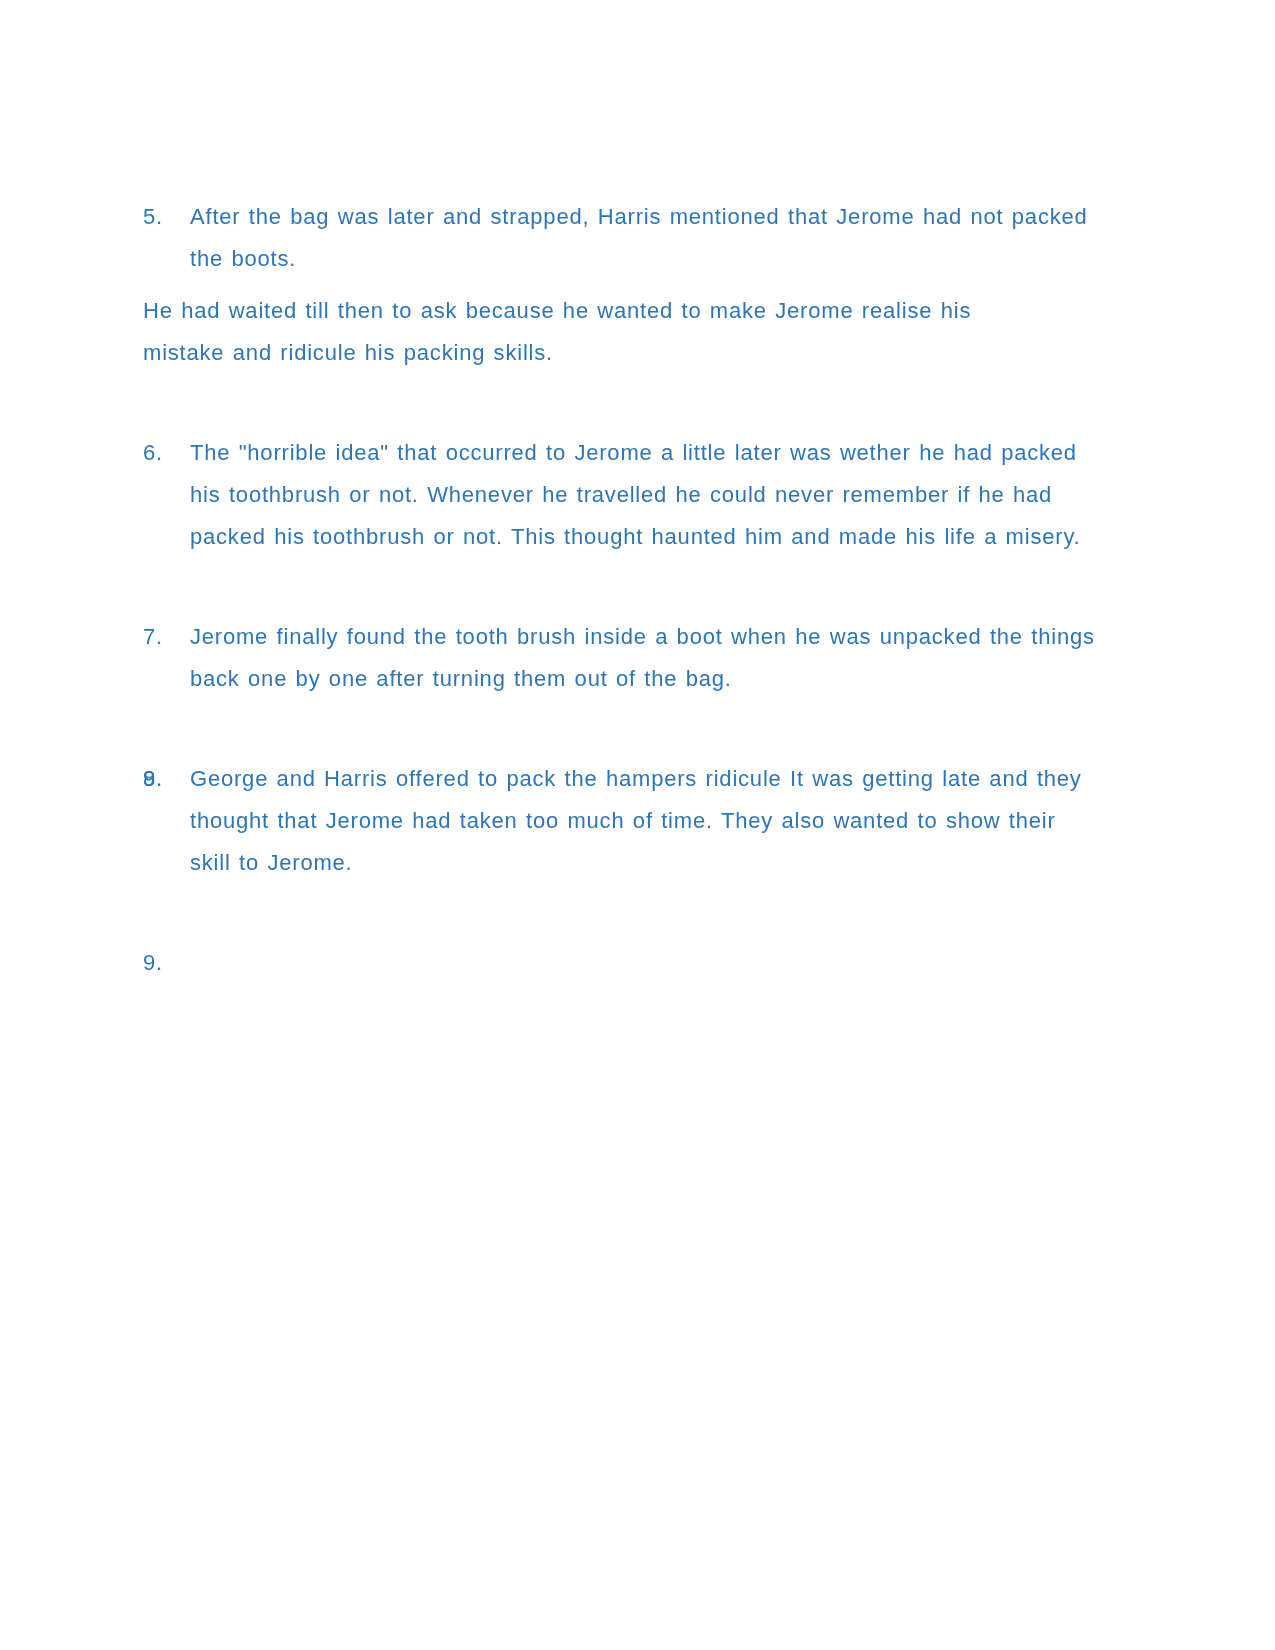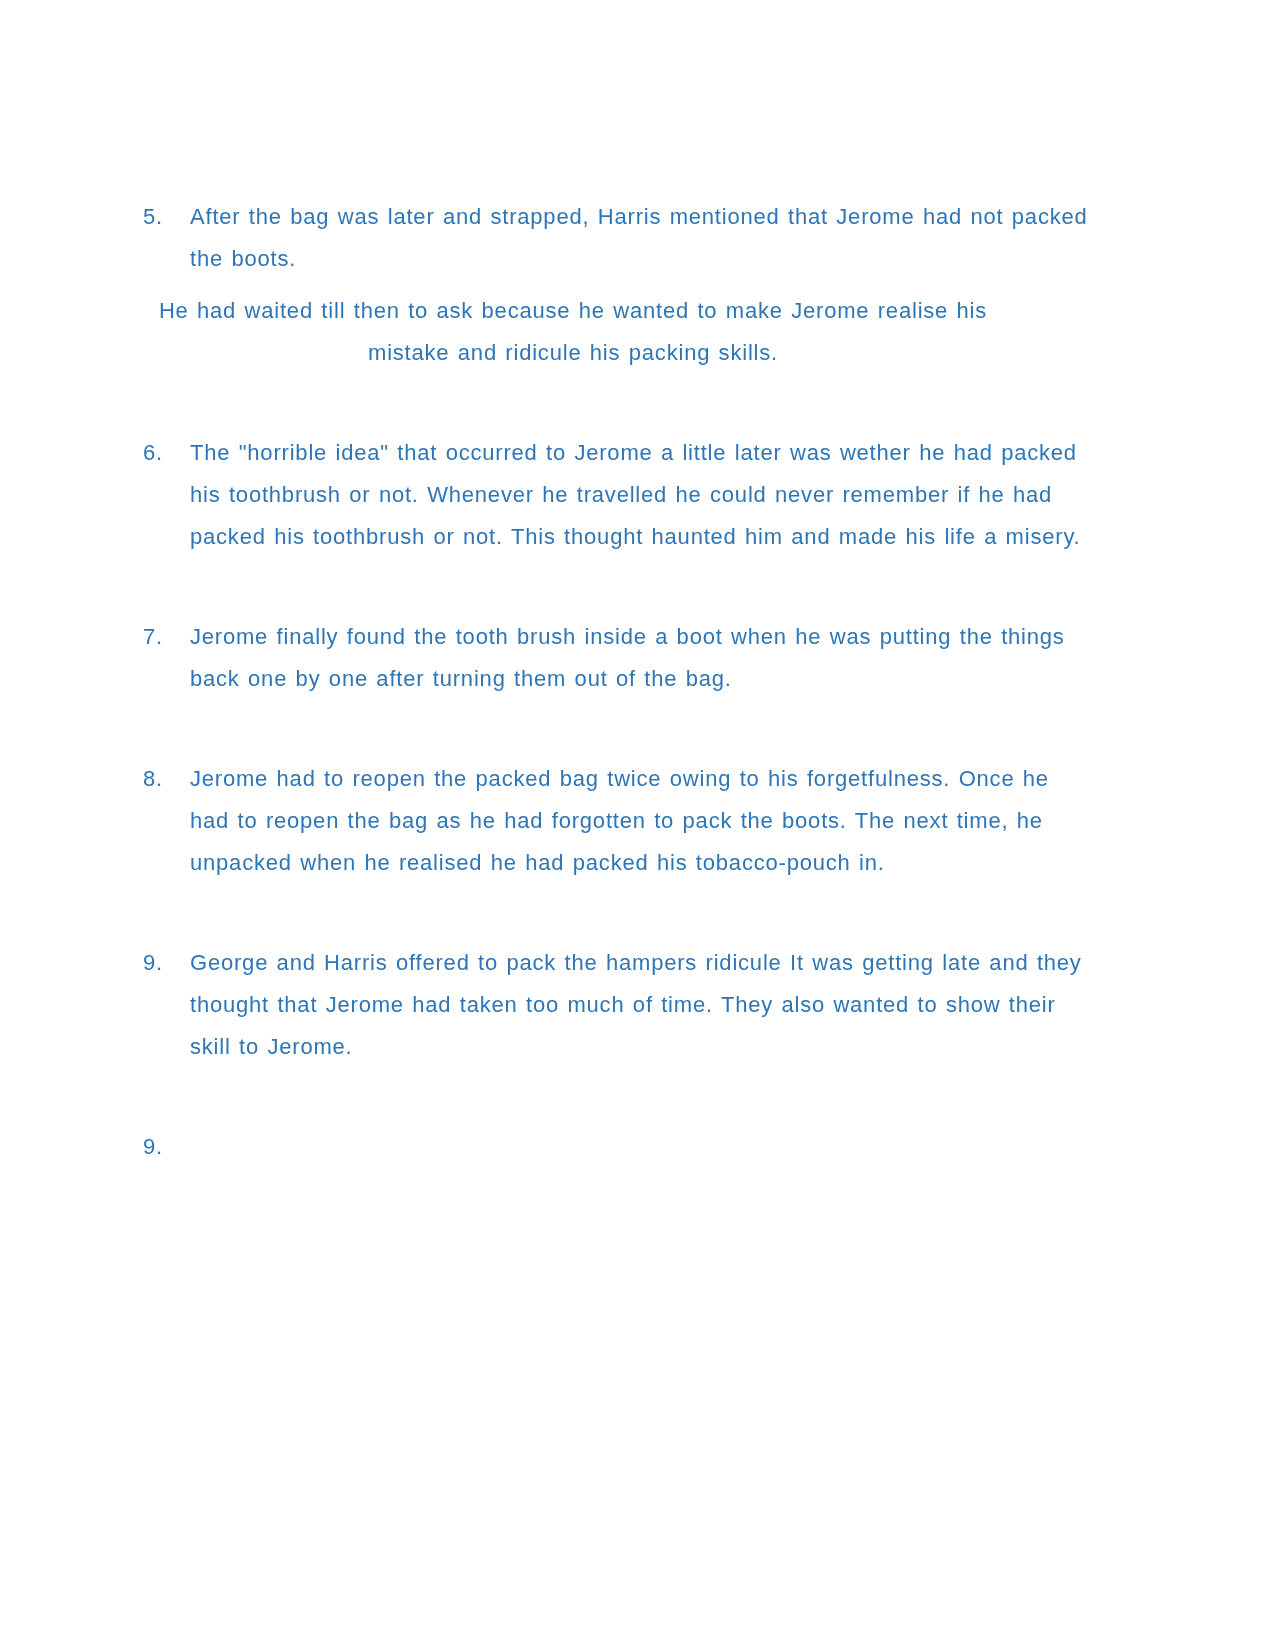--- a/index.html
+++ b/index.html
@@ -36,21 +36,20 @@
     left: 0;
     top: 0;
     white-space: nowrap;
   }
   .numbered .txt {
     display: block;
     max-width: 905px;
   }
   .paragraph {
     max-width: 860px;
-    text-align: center;
   }
   
   .numbered + .paragraph {
     margin-top: -48px;
   }
 </style>
 </head>
 <body>
 
 <div class="page" style="background: rgb(255, 255, 255);">
@@ -59,25 +58,24 @@
         <span class="num">5.</span>
         <span class="txt">After the bag was later and strapped, Harris mentioned that Jerome had not packed the boots.</span>
       </div>
       <div class="block paragraph">He had waited till then to ask because he wanted to make Jerome realise his mistake and ridicule his packing skills.</div>
       <div class="block numbered">
         <span class="num">6.</span>
         <span class="txt">The "horrible idea" that occurred to Jerome a little later was wether he had packed his toothbrush or not. Whenever he travelled he could never remember if he had packed his toothbrush or not. This thought haunted him and made his life a misery.</span>
       </div>
       <div class="block numbered">
         <span class="num">7.</span>
-        <span class="txt">Jerome finally found the tooth brush inside a boot when he was putting the things back one by one after turning them out of the bag.</span>
+        <span class="txt">Jerome finally found the tooth brush inside a boot when he was unpacked the things back one by one after turning them out of the bag.</span>
       </div>
       <div class="block numbered">
         <span class="num">8.</span>
-        <span class="txt">Jerome had to reopen the packed bag twice owing to his forgetfulness. Once he had to reopen the bag as he had forgotten to pack the boots. The next time, he unpacked when he realised he had packed his tobacco-pouch in.</span>
       </div>
       <div class="block numbered">
         <span class="num">9.</span>
         <span class="txt">George and Harris offered to pack the hampers ridicule It was getting late and they thought that Jerome had taken too much of time. They also wanted to show their skill to Jerome.</span>
       </div>
       <div class="block numbered">
         <span class="num">9.</span>
       </div>
     </div>
 </div>

